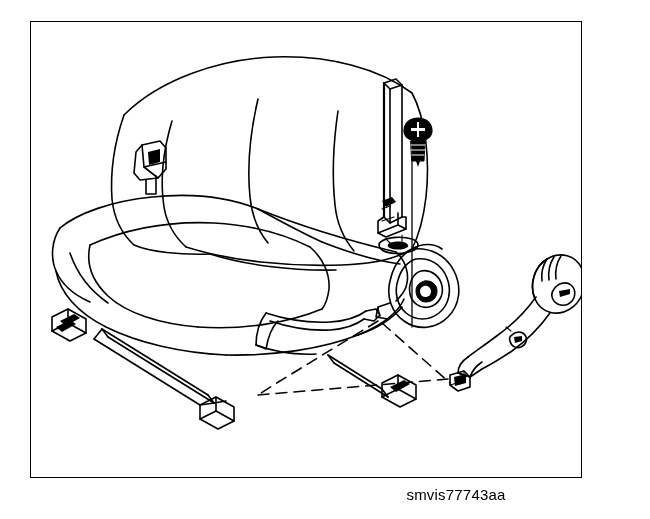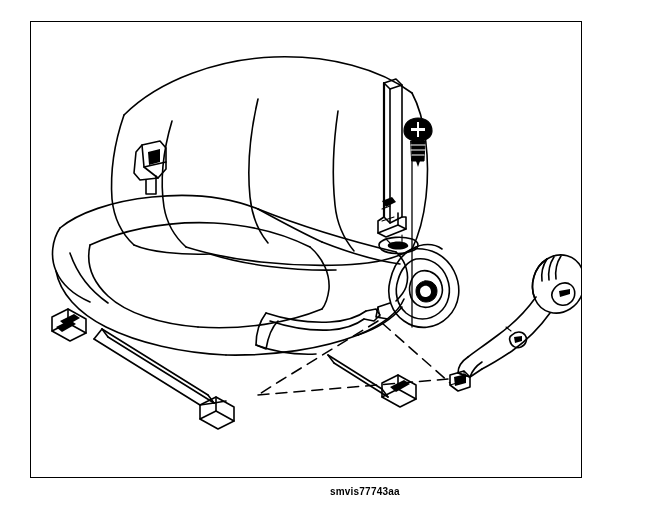--- a/index.html
+++ b/index.html
@@ -36,23 +36,23 @@
     left: 30px;
     top: 21px;
     width: 552px;
     height: 457px;
   }
   #figure-caption {
     position: absolute;
     left: 330px;
     top: 486px;
     width: 252px;
-    text-align: left;
-    font-size: 10px;
-    font-weight: bold;
+    text-align: center;
+    font-size: 15px;
+    font-weight: normal;
     color: #000000;
     letter-spacing: 0.2px;
     white-space: nowrap;
   }
 </style>
 </head>
 <body>
 
 <div id="figure-root">
 

